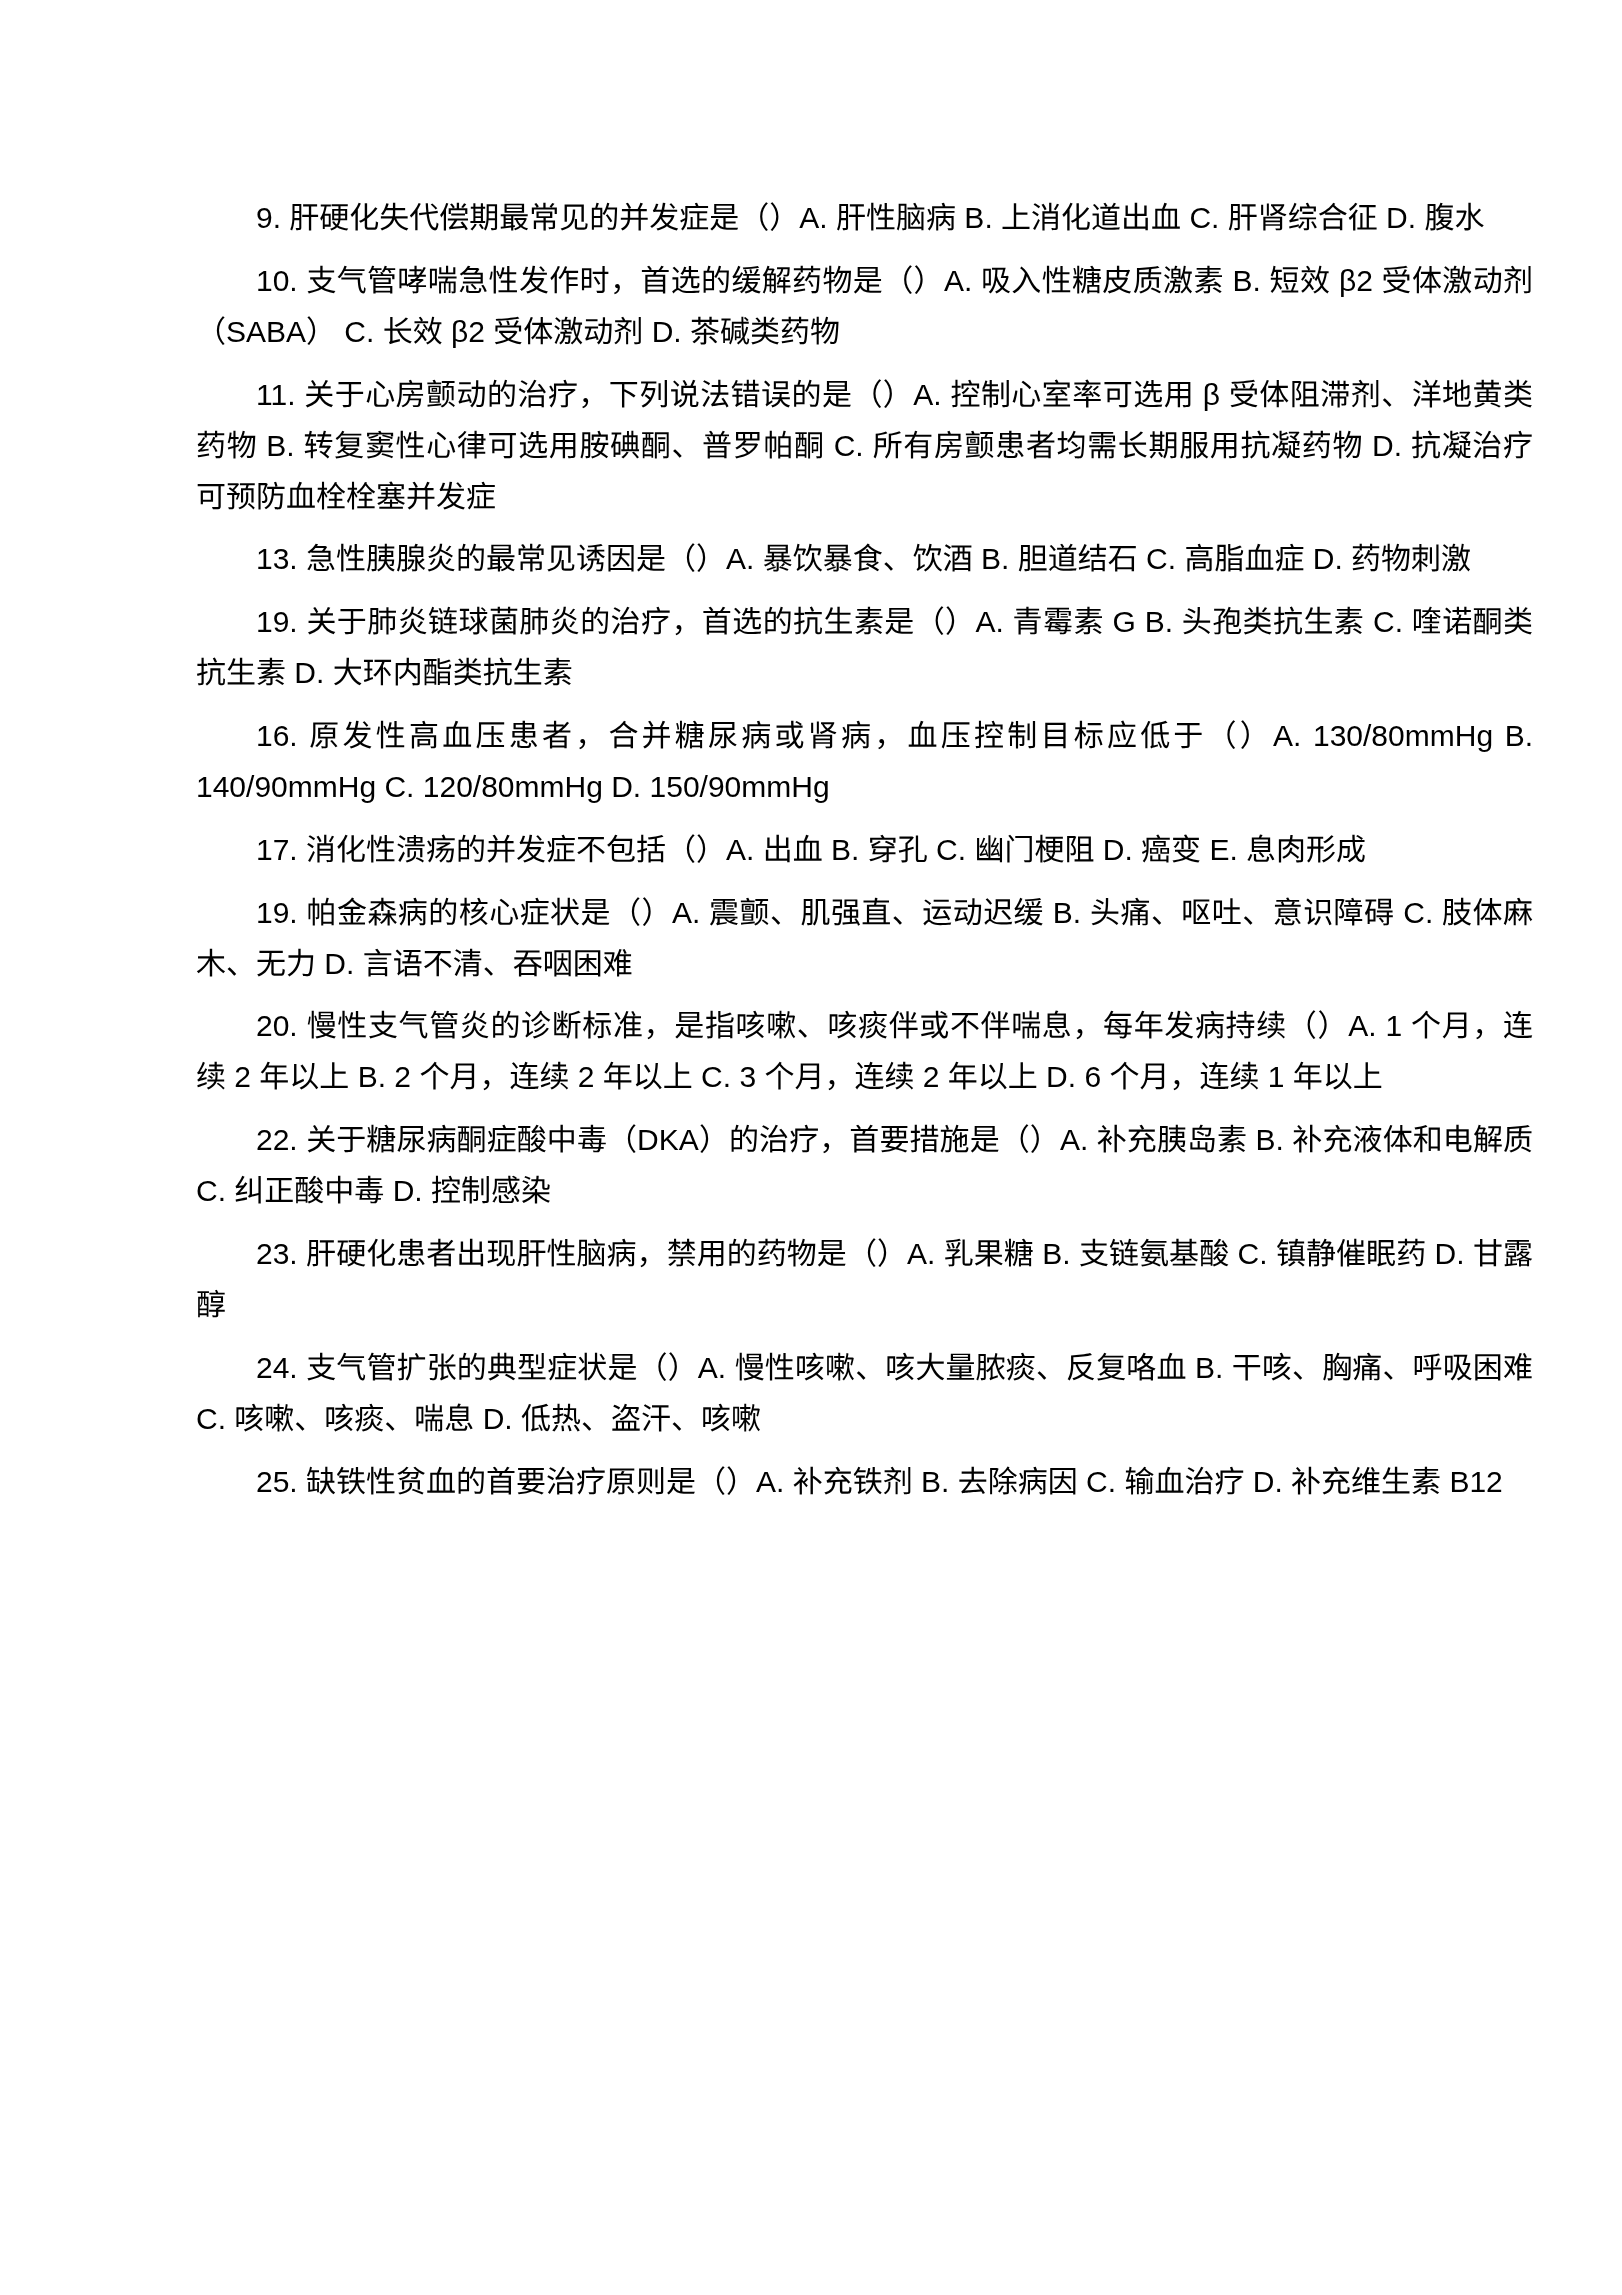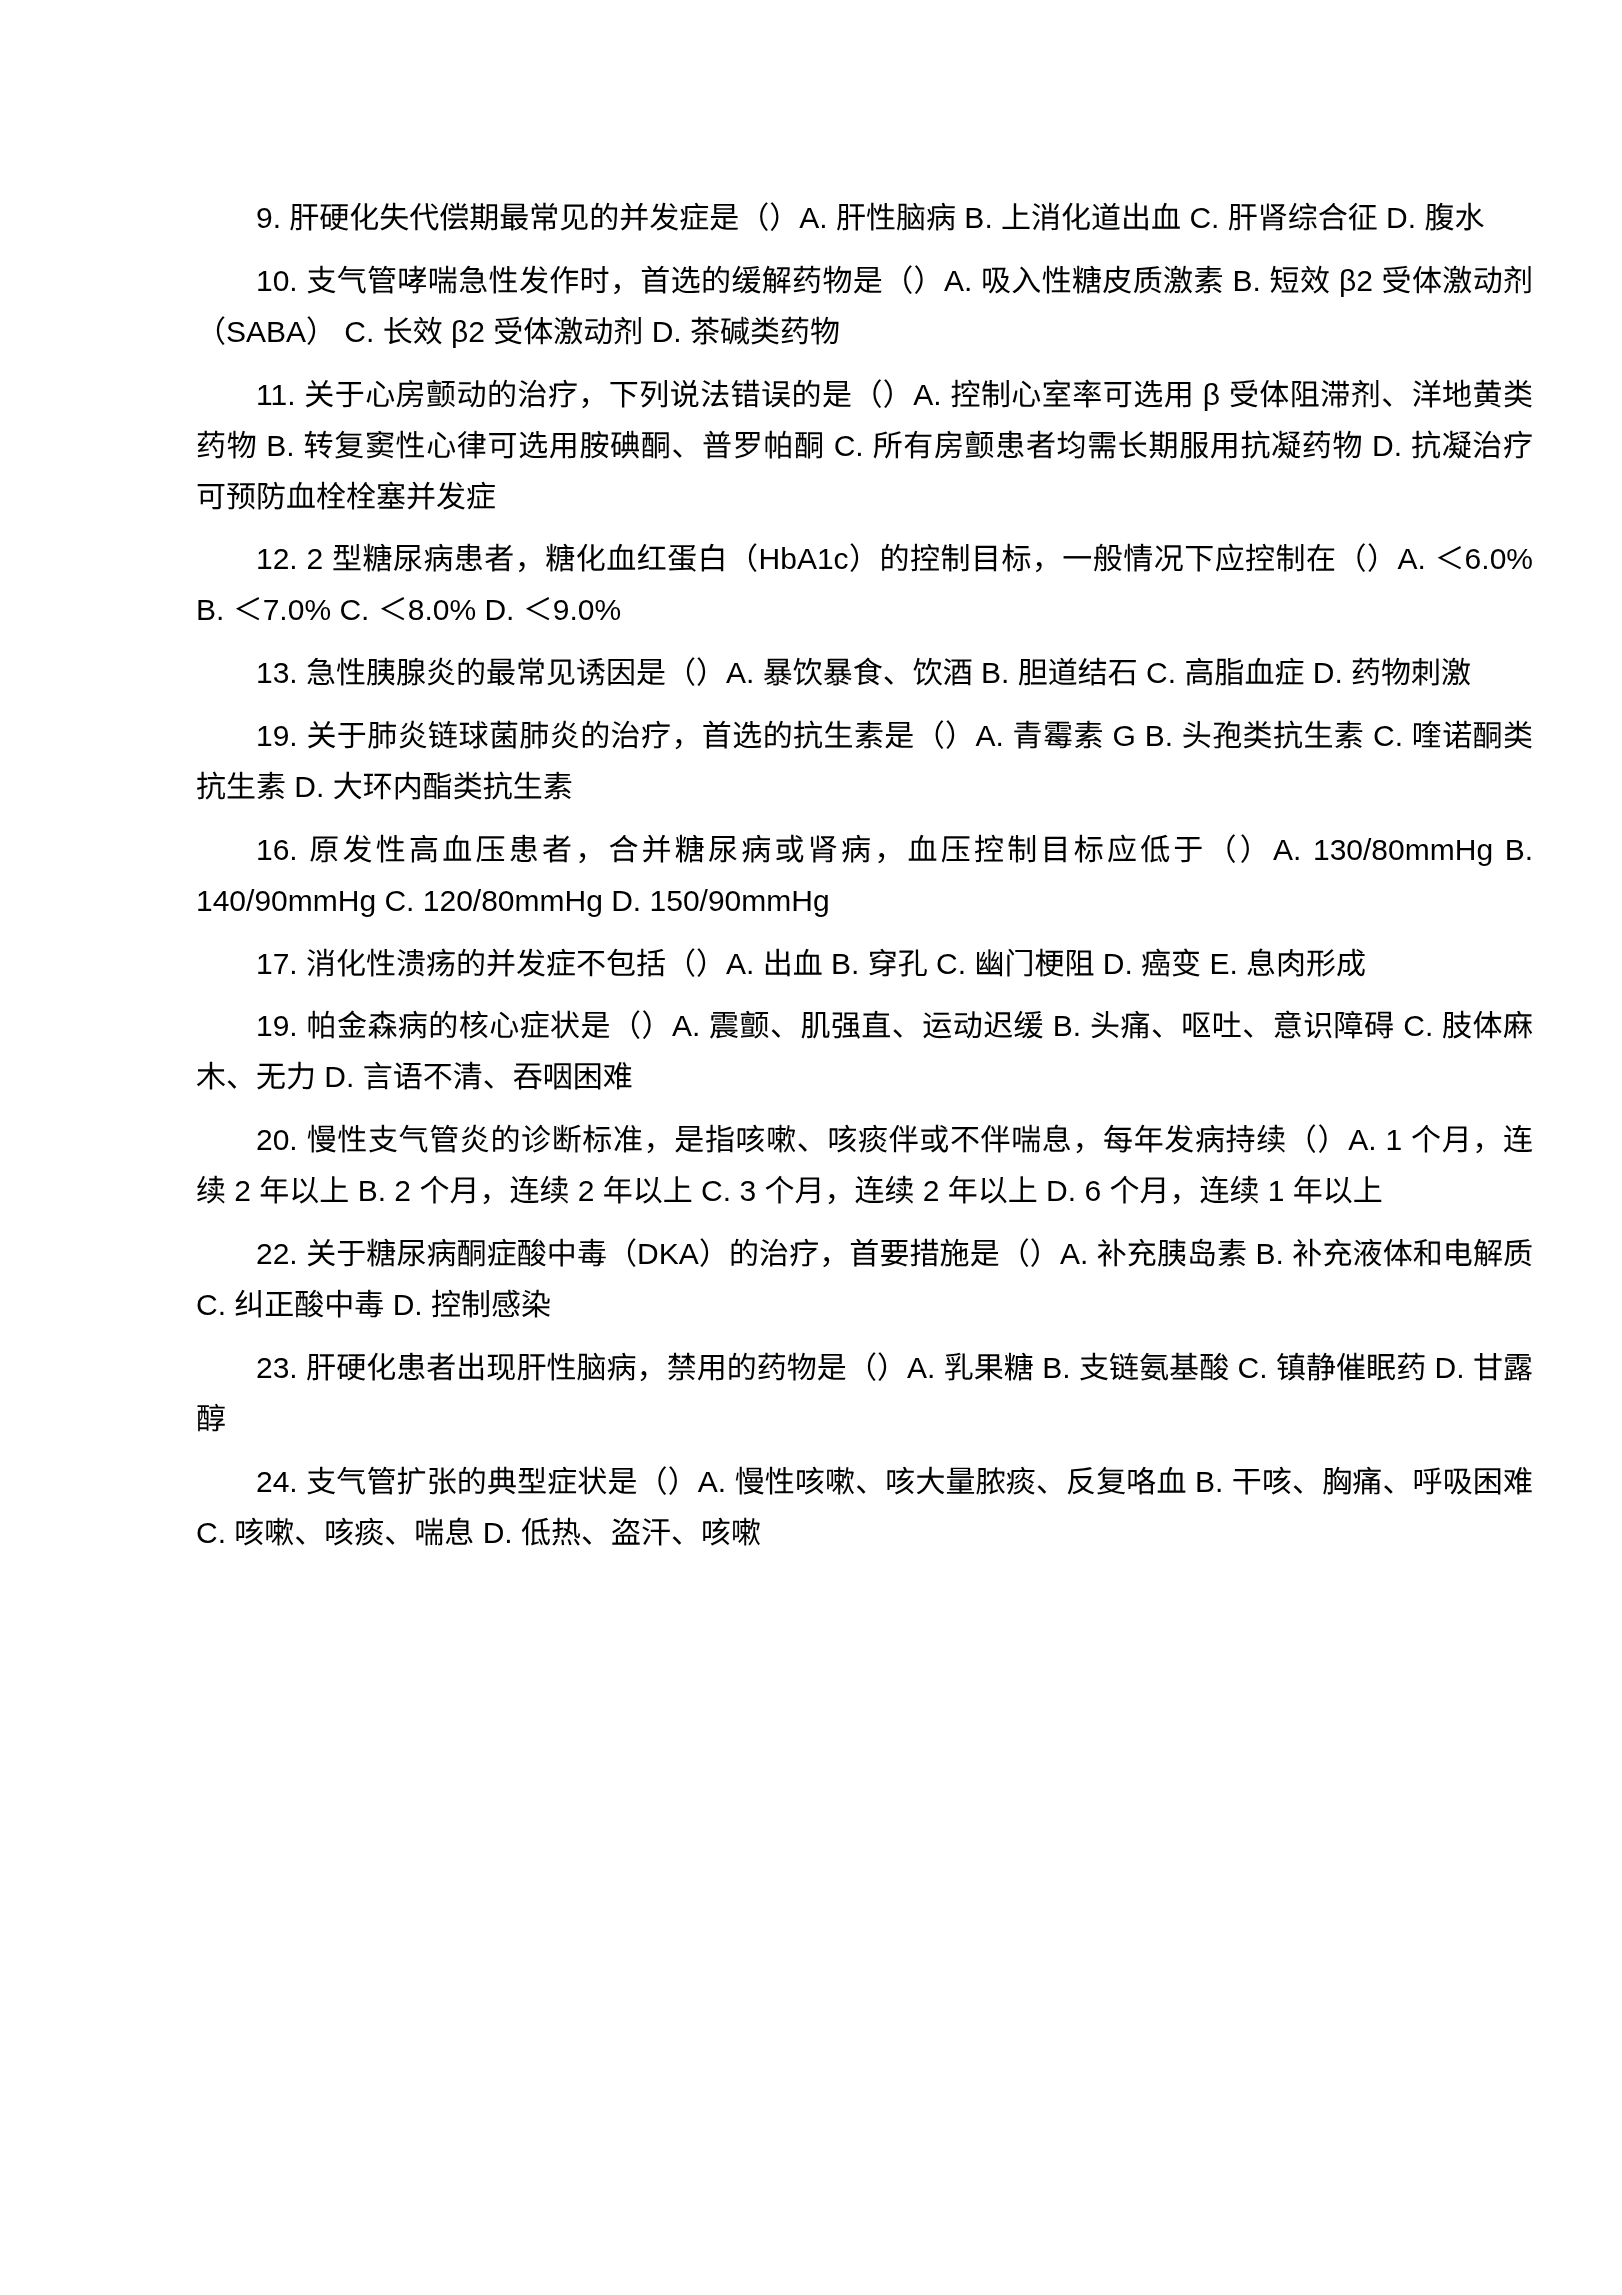--- a/index.html
+++ b/index.html
@@ -27,24 +27,24 @@
     word-break: break-word;
   }
 </style>
 </head>
 <body>
 
 <main class="page">
   <p class="question">9. 肝硬化失代偿期最常见的并发症是（）A. 肝性脑病 B. 上消化道出血 C. 肝肾综合征 D. 腹水</p>
   <p class="question">10. 支气管哮喘急性发作时，首选的缓解药物是（）A. 吸入性糖皮质激素 B. 短效 β2 受体激动剂（SABA） C. 长效 β2 受体激动剂 D. 茶碱类药物</p>
   <p class="question">11. 关于心房颤动的治疗，下列说法错误的是（）A. 控制心室率可选用 β 受体阻滞剂、洋地黄类药物 B. 转复窦性心律可选用胺碘酮、普罗帕酮 C. 所有房颤患者均需长期服用抗凝药物 D. 抗凝治疗可预防血栓栓塞并发症</p>
-  <p class="question">12. 2 型糖尿病患者，糖化血红蛋白（HbA1c）的控制目标，一般情况下应控制在（）A. ＜6.0% B. ＜7.0% C. ＜8.0% D. ＜9.0%</p>
   <p class="question">13. 急性胰腺炎的最常见诱因是（）A. 暴饮暴食、饮酒 B. 胆道结石 C. 高脂血症 D. 药物刺激</p>
   <p class="question">19. 关于肺炎链球菌肺炎的治疗，首选的抗生素是（）A. 青霉素 G B. 头孢类抗生素 C. 喹诺酮类抗生素 D. 大环内酯类抗生素</p>
   <p class="question">16. 原发性高血压患者，合并糖尿病或肾病，血压控制目标应低于（）A. 130/80mmHg B. 140/90mmHg C. 120/80mmHg D. 150/90mmHg</p>
   <p class="question">17. 消化性溃疡的并发症不包括（）A. 出血 B. 穿孔 C. 幽门梗阻 D. 癌变 E. 息肉形成</p>
   <p class="question">19. 帕金森病的核心症状是（）A. 震颤、肌强直、运动迟缓 B. 头痛、呕吐、意识障碍 C. 肢体麻木、无力 D. 言语不清、吞咽困难</p>
   <p class="question">20. 慢性支气管炎的诊断标准，是指咳嗽、咳痰伴或不伴喘息，每年发病持续（）A. 1 个月，连续 2 年以上 B. 2 个月，连续 2 年以上 C. 3 个月，连续 2 年以上 D. 6 个月，连续 1 年以上</p>
   <p class="question">22. 关于糖尿病酮症酸中毒（DKA）的治疗，首要措施是（）A. 补充胰岛素 B. 补充液体和电解质 C. 纠正酸中毒 D. 控制感染</p>
   <p class="question">23. 肝硬化患者出现肝性脑病，禁用的药物是（）A. 乳果糖 B. 支链氨基酸 C. 镇静催眠药 D. 甘露醇</p>
   <p class="question">24. 支气管扩张的典型症状是（）A. 慢性咳嗽、咳大量脓痰、反复咯血 B. 干咳、胸痛、呼吸困难 C. 咳嗽、咳痰、喘息 D. 低热、盗汗、咳嗽</p>
+  <p class="question">25. 缺铁性贫血的首要治疗原则是（）A. 补充铁剂 B. 去除病因 C. 输血治疗 D. 补充维生素 B12</p>
 </main>
 
 
 </body></html>

